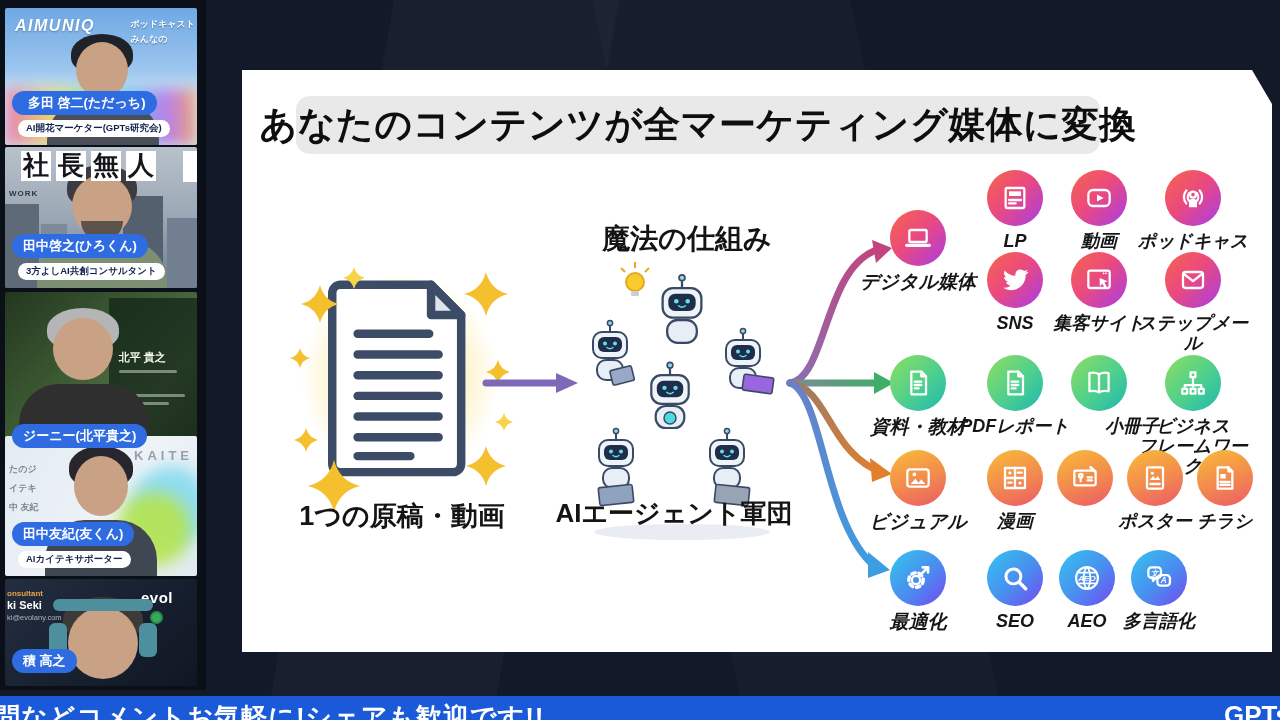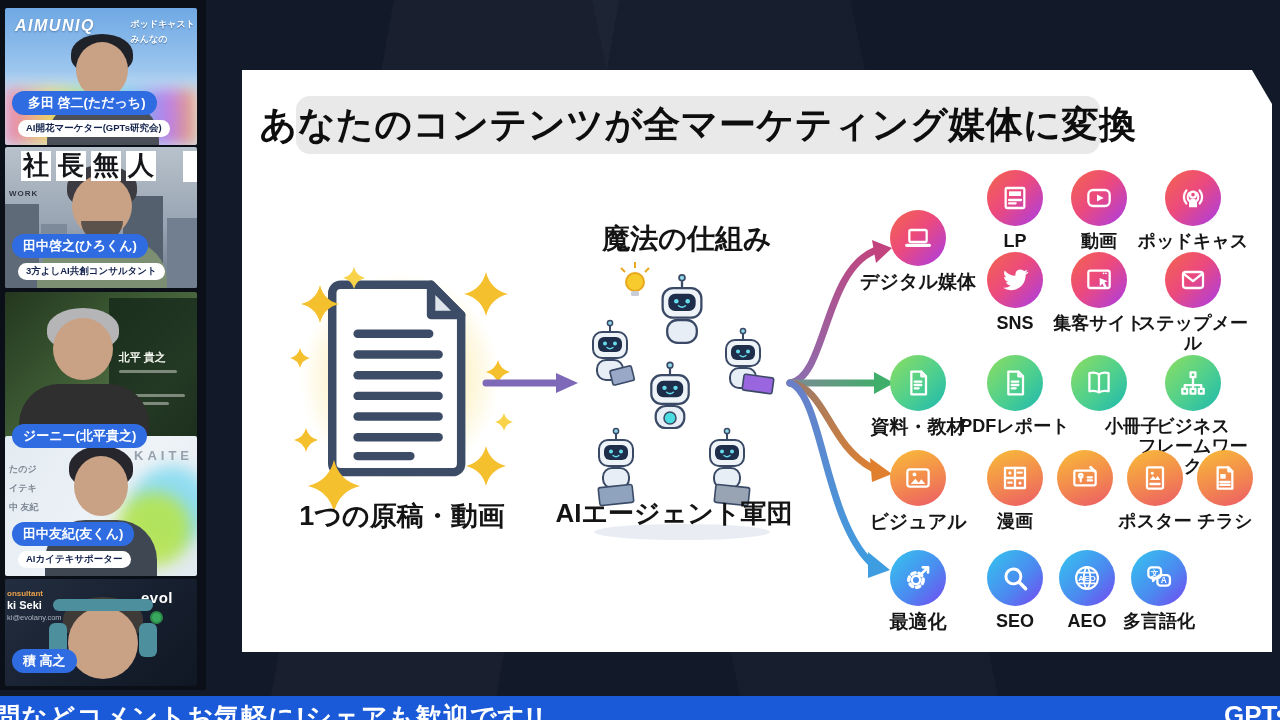--- a/index.html
+++ b/index.html
@@ -89,21 +89,21 @@
   .big-label { position:absolute; text-align:center; font-weight:900; color:#141414; white-space:nowrap; }
   .lbl-source { left:20px; top:428px; width:280px; font-size:27px; }
   .lbl-process-title { left:330px; top:150px; width:230px; font-size:28px; }
   .lbl-process { left:312px; top:426px; width:240px; font-size:26px; }
 
   .arrow1 { position:absolute; left:240px; top:300px; }
   .robots { position:absolute; left:333px; top:188px; }
   .branches { position:absolute; left:540px; top:140px; }
 
   .grid { position:absolute; inset:0; }
-  .cell { position:absolute; width:120px; text-align:center; }
+  .cell { position:absolute; width:120px; text-align:center;font-style:italic; }
   .icon-circle { width:56px; height:56px; border-radius:50%; margin:0 auto;
     display:flex; align-items:center; justify-content:center; }
   .cell-label { margin-top:5px; font-size:18px; font-weight:900; color:#161616; line-height:1.12; white-space:pre-line; }
   .cat .cell-label { font-size:19px; }
   .grad-pink   { background:linear-gradient(135deg,#f4664c 0%,#ec4a7c 45%,#a83ce8 100%); }
   .grad-green  { background:linear-gradient(135deg,#8ede60 0%,#4ecf8e 55%,#1db8b0 100%); }
   .grad-orange { background:linear-gradient(160deg,#f9bc38 0%,#f2894e 55%,#ec5a68 100%); }
   .grad-blue   { background:linear-gradient(135deg,#34c6ee 0%,#4a8cf0 55%,#7448f0 100%); }
 
   

